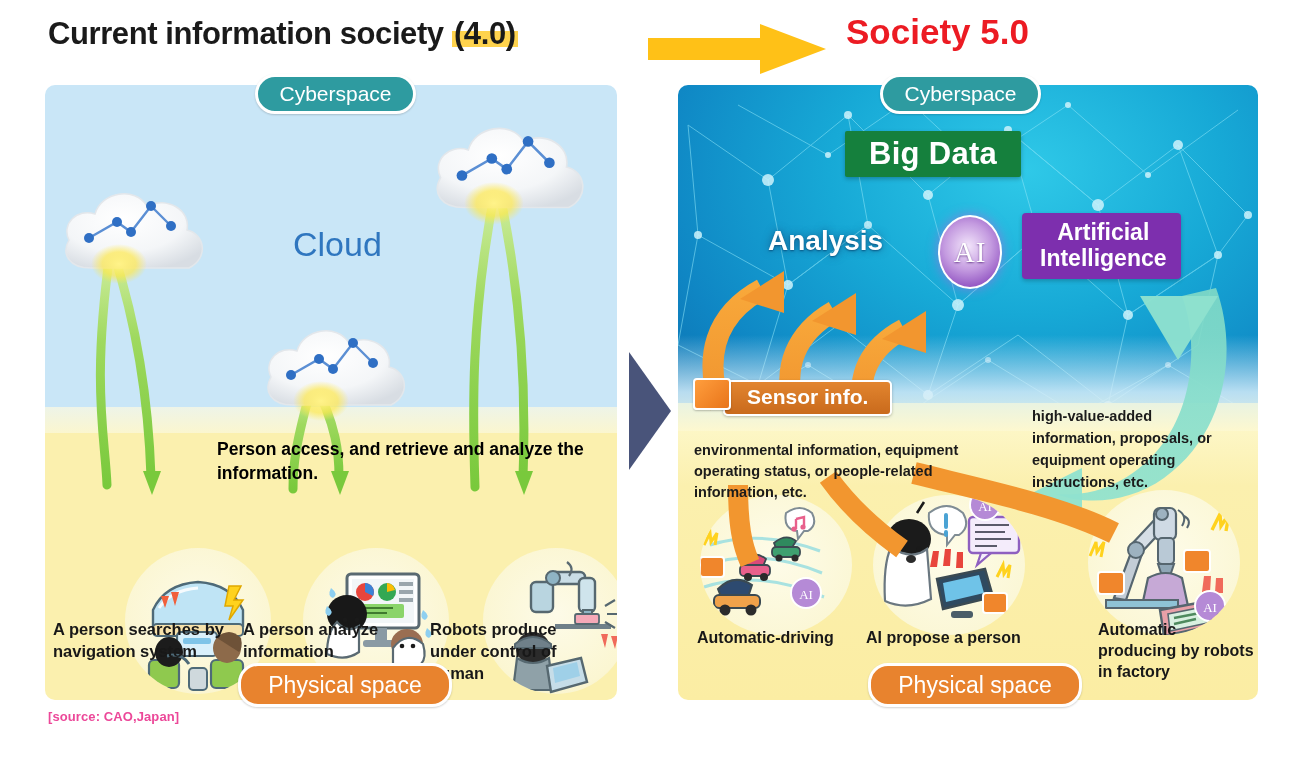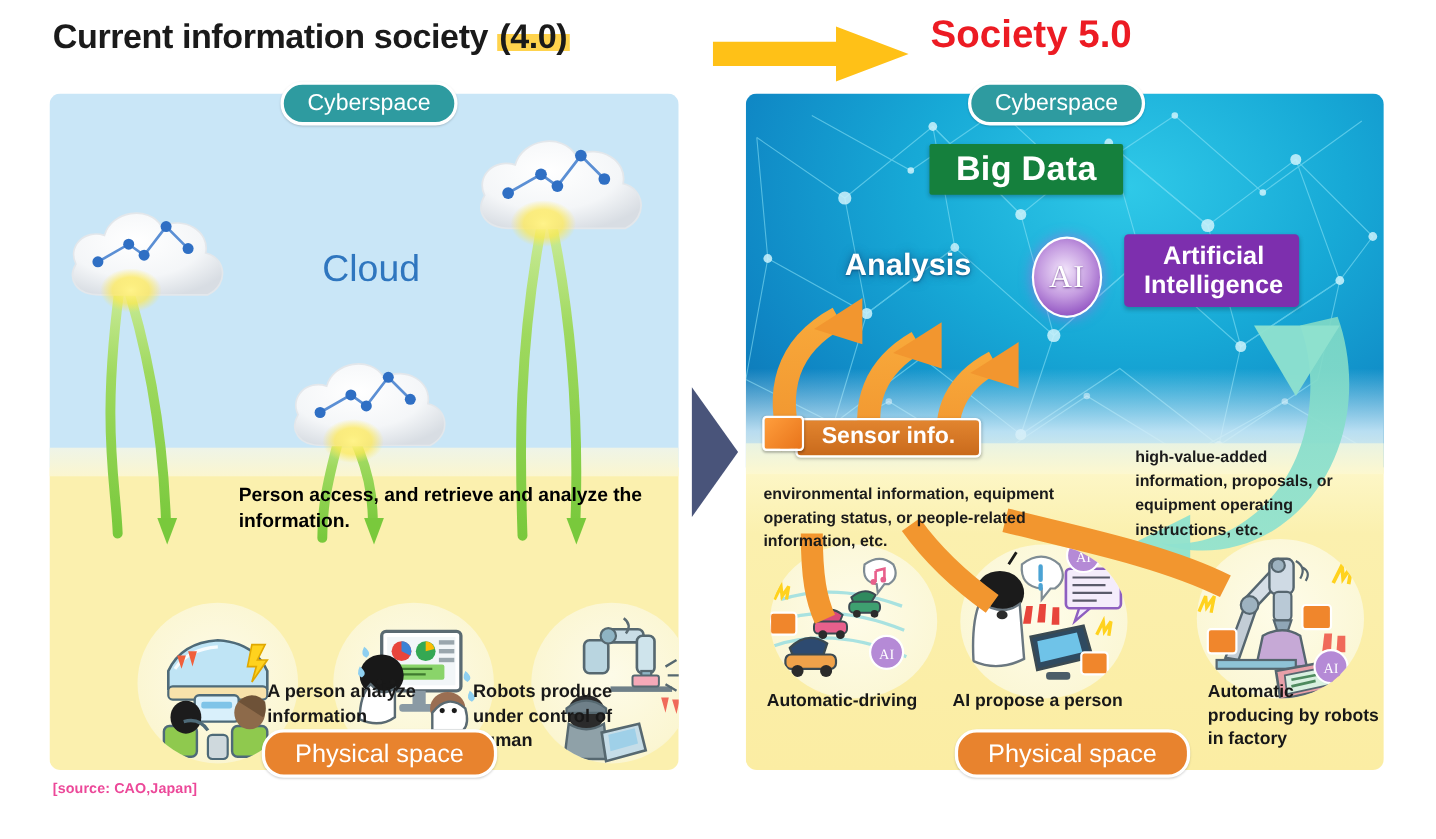--- a/index.html
+++ b/index.html
@@ -331,20 +331,21 @@
       <polygon points="286,386 304,386 295,410" fill="#79c93c"></polygon>
       <path d="M452 96 C424 230 428 340 430 402" fill="none" stroke="url(#gb)" stroke-width="9" stroke-linecap="round"></path>
       <path d="M452 96 C482 230 480 340 478 392" fill="none" stroke="url(#gb)" stroke-width="9" stroke-linecap="round"></path>
       <polygon points="470,386 488,386 479,410" fill="#79c93c"></polygon>
     </svg>
 
     <div class="cloud-word">Cloud</div>
     <div class="person-access-text">Person access, and retrieve and analyze the information.</div>
   </div>
 
+  <div class="cap" id="cap-nav">A person searches by navigation system</div>
   <div class="cap" id="cap-analyze">A person analyze information</div>
   <div class="cap" id="cap-robot">Robots produce under control of human</div>
 
   <div class="badge badge-cyber" id="cyber-badge-left">Cyberspace</div>
   <div class="badge badge-phys" id="phys-badge-left">Physical space</div>
   <div class="source-note">[source: CAO,Japan]</div>
 
   <svg class="mid-arrow" viewBox="0 0 46 122">
     <polygon points="2,2 44,61 2,120" fill="#49547a"></polygon>
   </svg>

